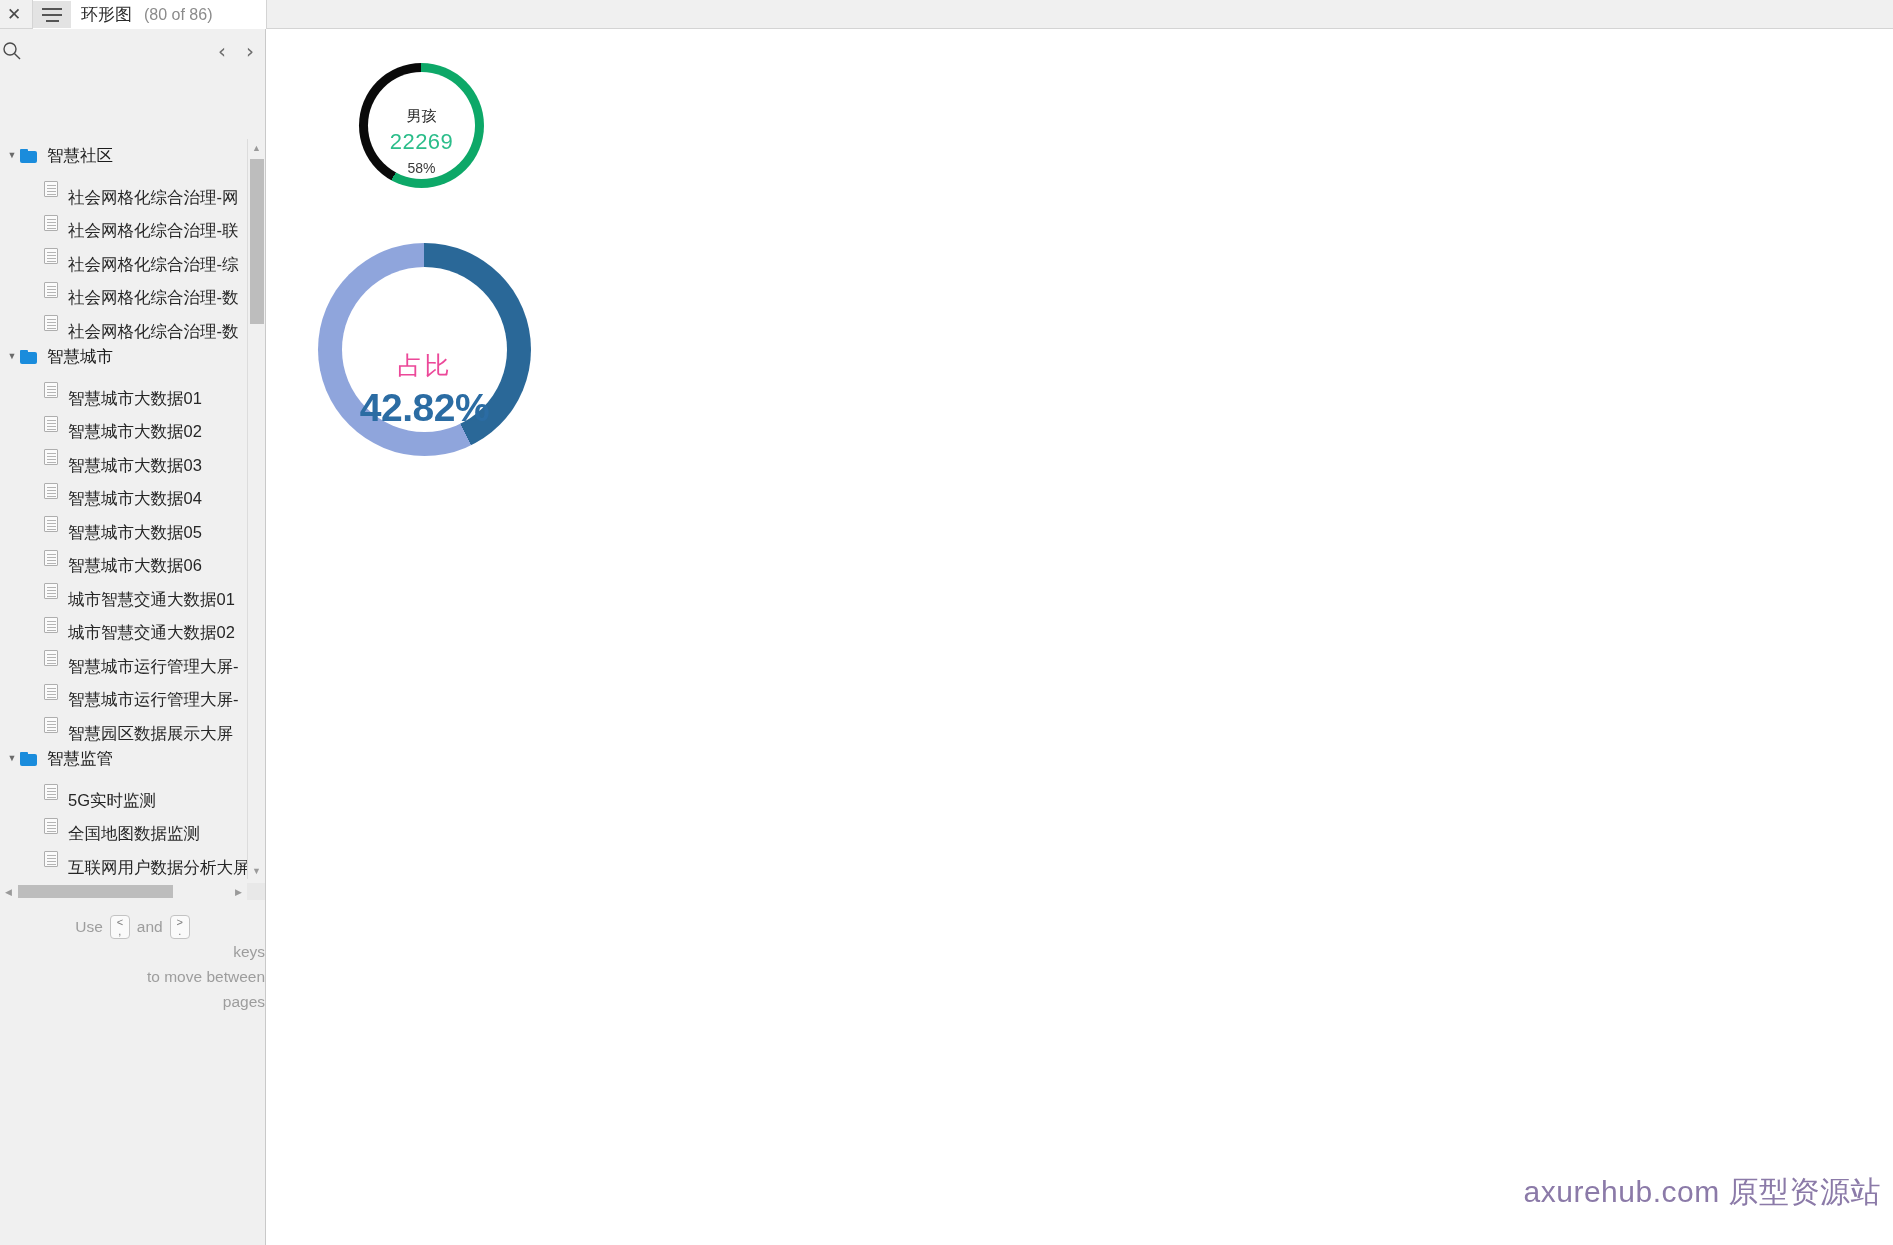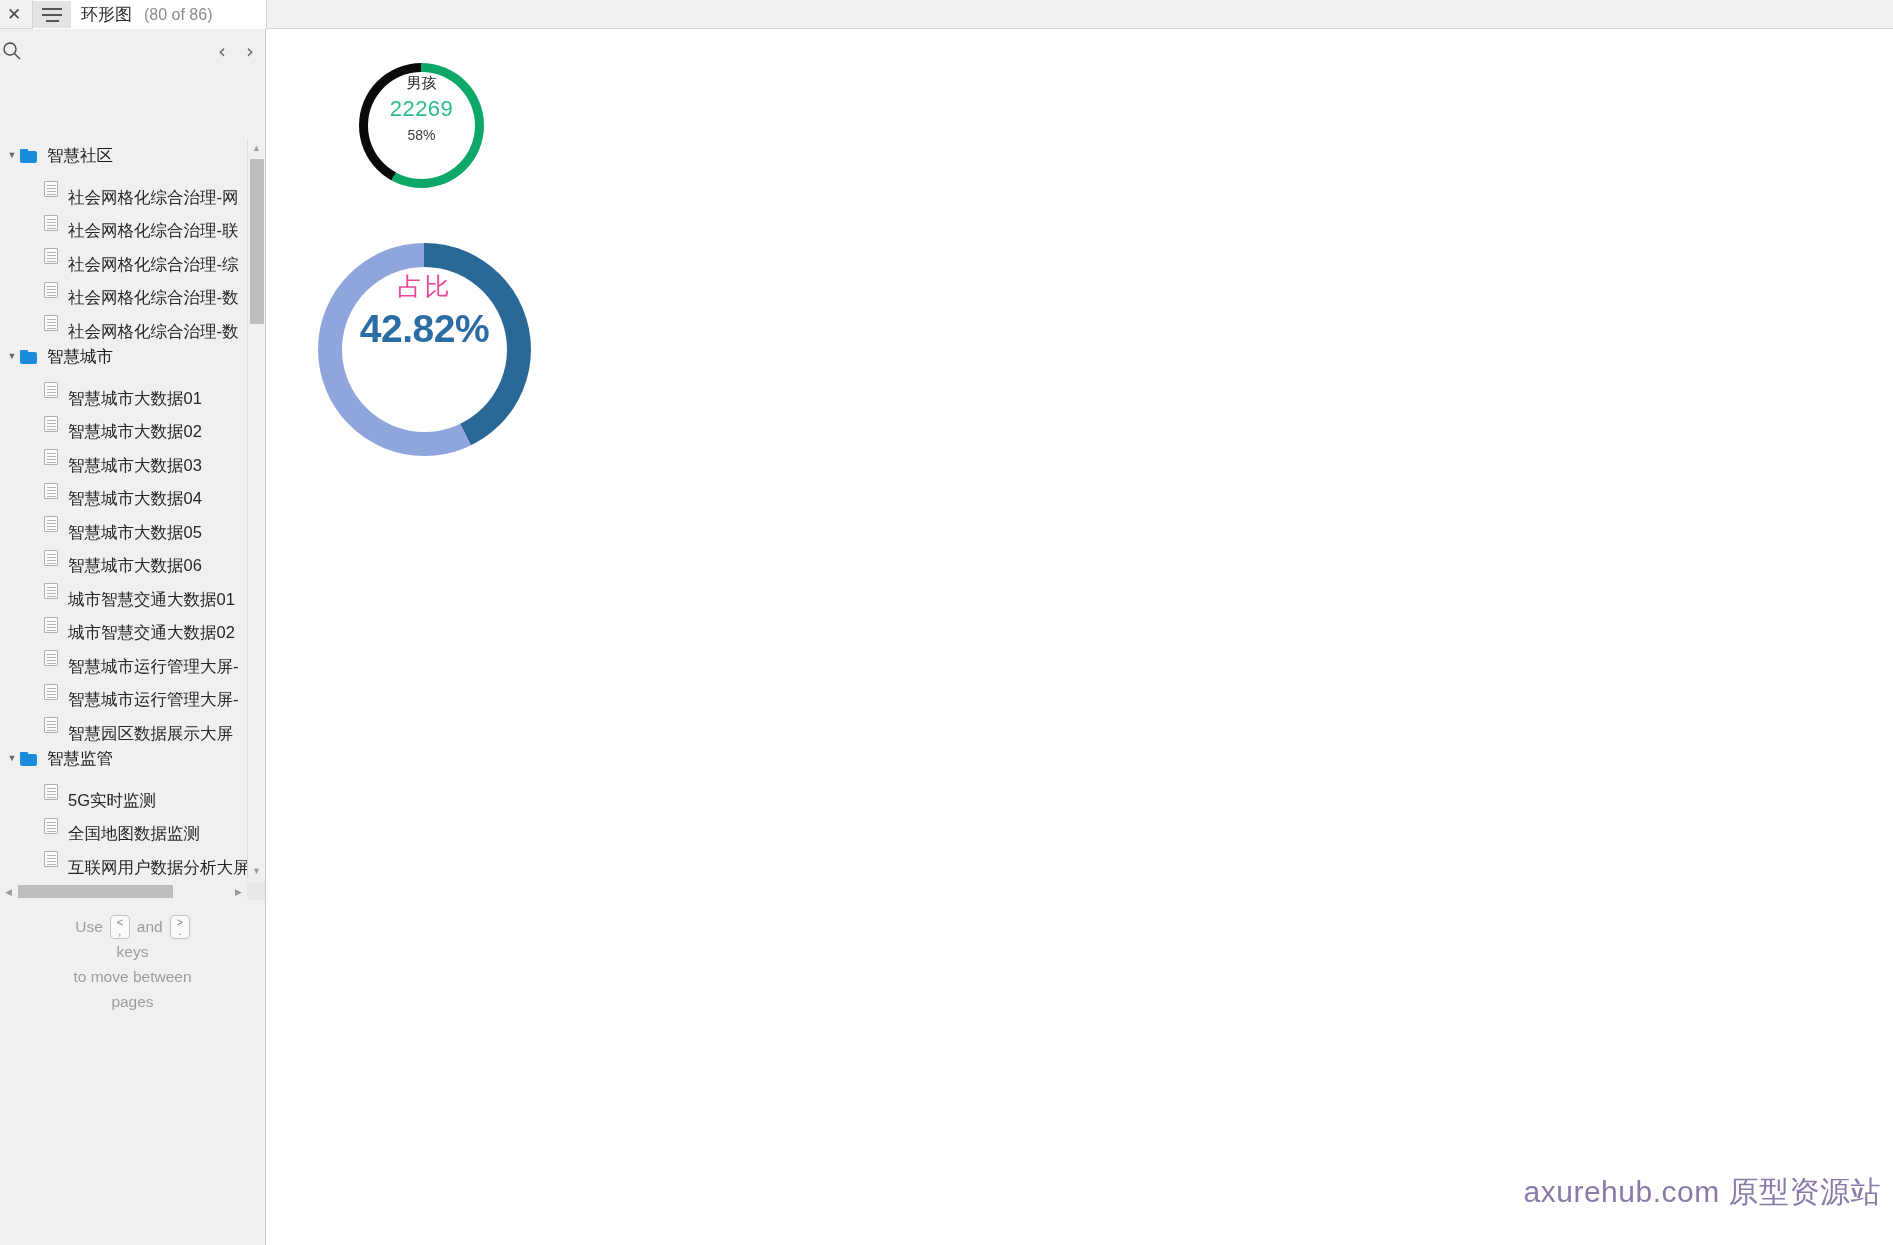--- a/index.html
+++ b/index.html
@@ -245,21 +245,21 @@
     right: 0; top: 854px;
     width: 18px; height: 17px;
     background: #e8e8e8;
   }
 
   
   #hint {
     position: absolute;
     left: 0; top: 885px;
     width: 265px;
-    text-align: center;
+    text-align: right;
     color: #9d9d9d;
     font-size: 15.5px;
     line-height: 25px;
   }
   #hint .line1 {
     display: flex;
     align-items: center;
     justify-content: center;
     gap: 7px;
   }
@@ -289,21 +289,21 @@
 
   .donut-wrap { position: absolute; }
   .donut { position: relative; border-radius: 50%; }
   .donut .hole {
     position: absolute;
     border-radius: 50%;
     background: #ffffff;
     display: flex;
     flex-direction: column;
     align-items: center;
-    justify-content: flex-start;
+    justify-content: flex-end;
   }
 
   
   #donut1-wrap { left: 92px; top: 34px; }
   #donut1 { width: 125px; height: 125px; }
   #donut1 .hole {
     left: 9px; top: 9px; width: 107px; height: 107px;
   }
   #d1-label { font-size: 15px; color: #262626; line-height: 22px; }
   #d1-value { font-size: 22px; color: #2bbd8a; line-height: 30px; letter-spacing: 0.5px; }

